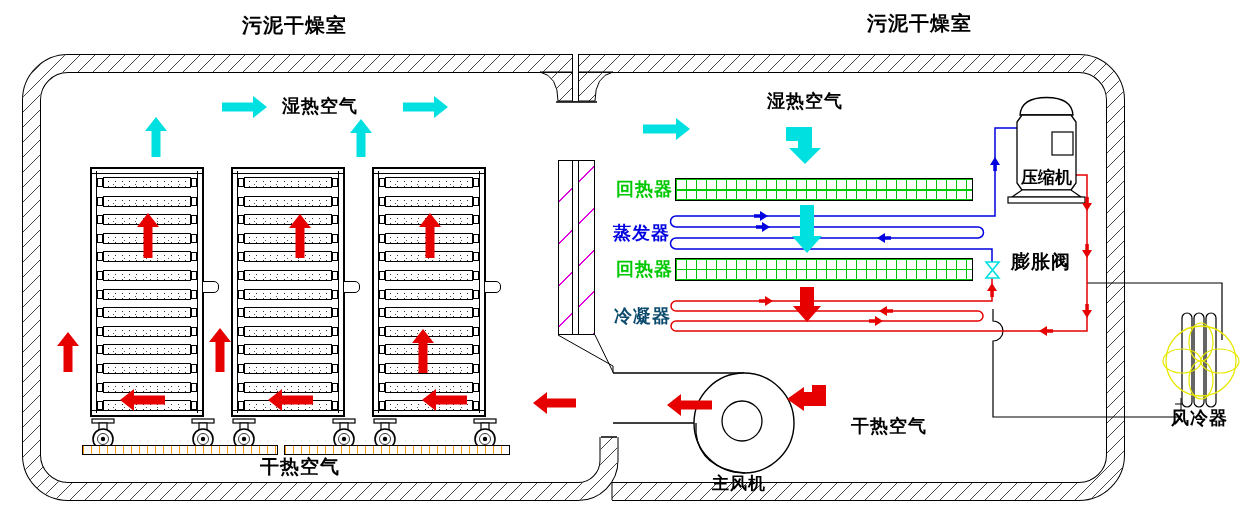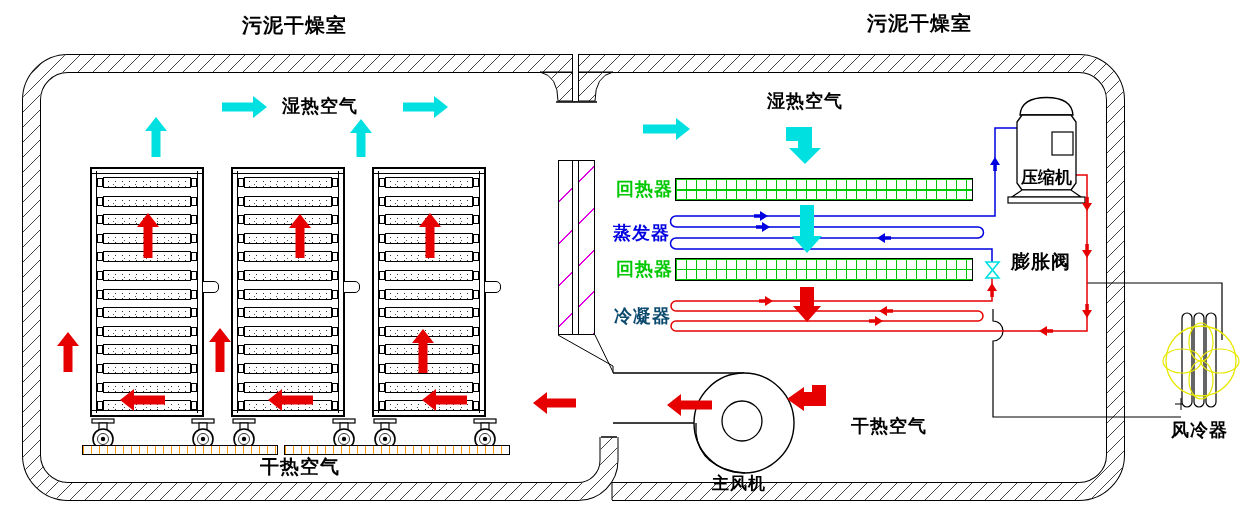--- a/index.html
+++ b/index.html
@@ -132,21 +132,21 @@
     <div class="lbl" style="left:851px;top:417px;font-size:18px;">干热空气</div>
 
     <div class="lbl" style="left:616px;top:180px;font-size:18px;color:#00C800;">回热器</div>
     <div class="lbl" style="left:613px;top:224px;font-size:18px;color:#0000E0;">蒸发器</div>
     <div class="lbl" style="left:616px;top:260px;font-size:18px;color:#00C800;">回热器</div>
     <div class="lbl" style="left:614px;top:307px;font-size:18px;color:#0c4a6e;">冷凝器</div>
 
     <div class="lbl" style="left:1021px;top:161px;font-size:17px;letter-spacing:0;margin-top:8px;">压缩机</div>
     <div class="lbl" style="left:1011px;top:252px;font-size:19px;">膨胀阀</div>
     <div class="lbl" style="left:712px;top:475px;font-size:17px;">主风机</div>
-    <div class="lbl" style="left:1171px;top:421px;font-size:18px;">风冷器</div>
+    <div class="lbl" style="left:1171px;top:409px;font-size:18px;">风冷器</div>
 
     <div class="hx-grid" style="left:675px;top:178px;"></div>
     <div class="hx-grid" style="left:675px;top:258px;"></div>
 
     <div class="filter">
         <div class="mid"></div>
       </div>
 
     <div class="rail" style="left:82px;width:196px;"></div>
     <div class="rail" style="left:284px;width:226px;"></div>

